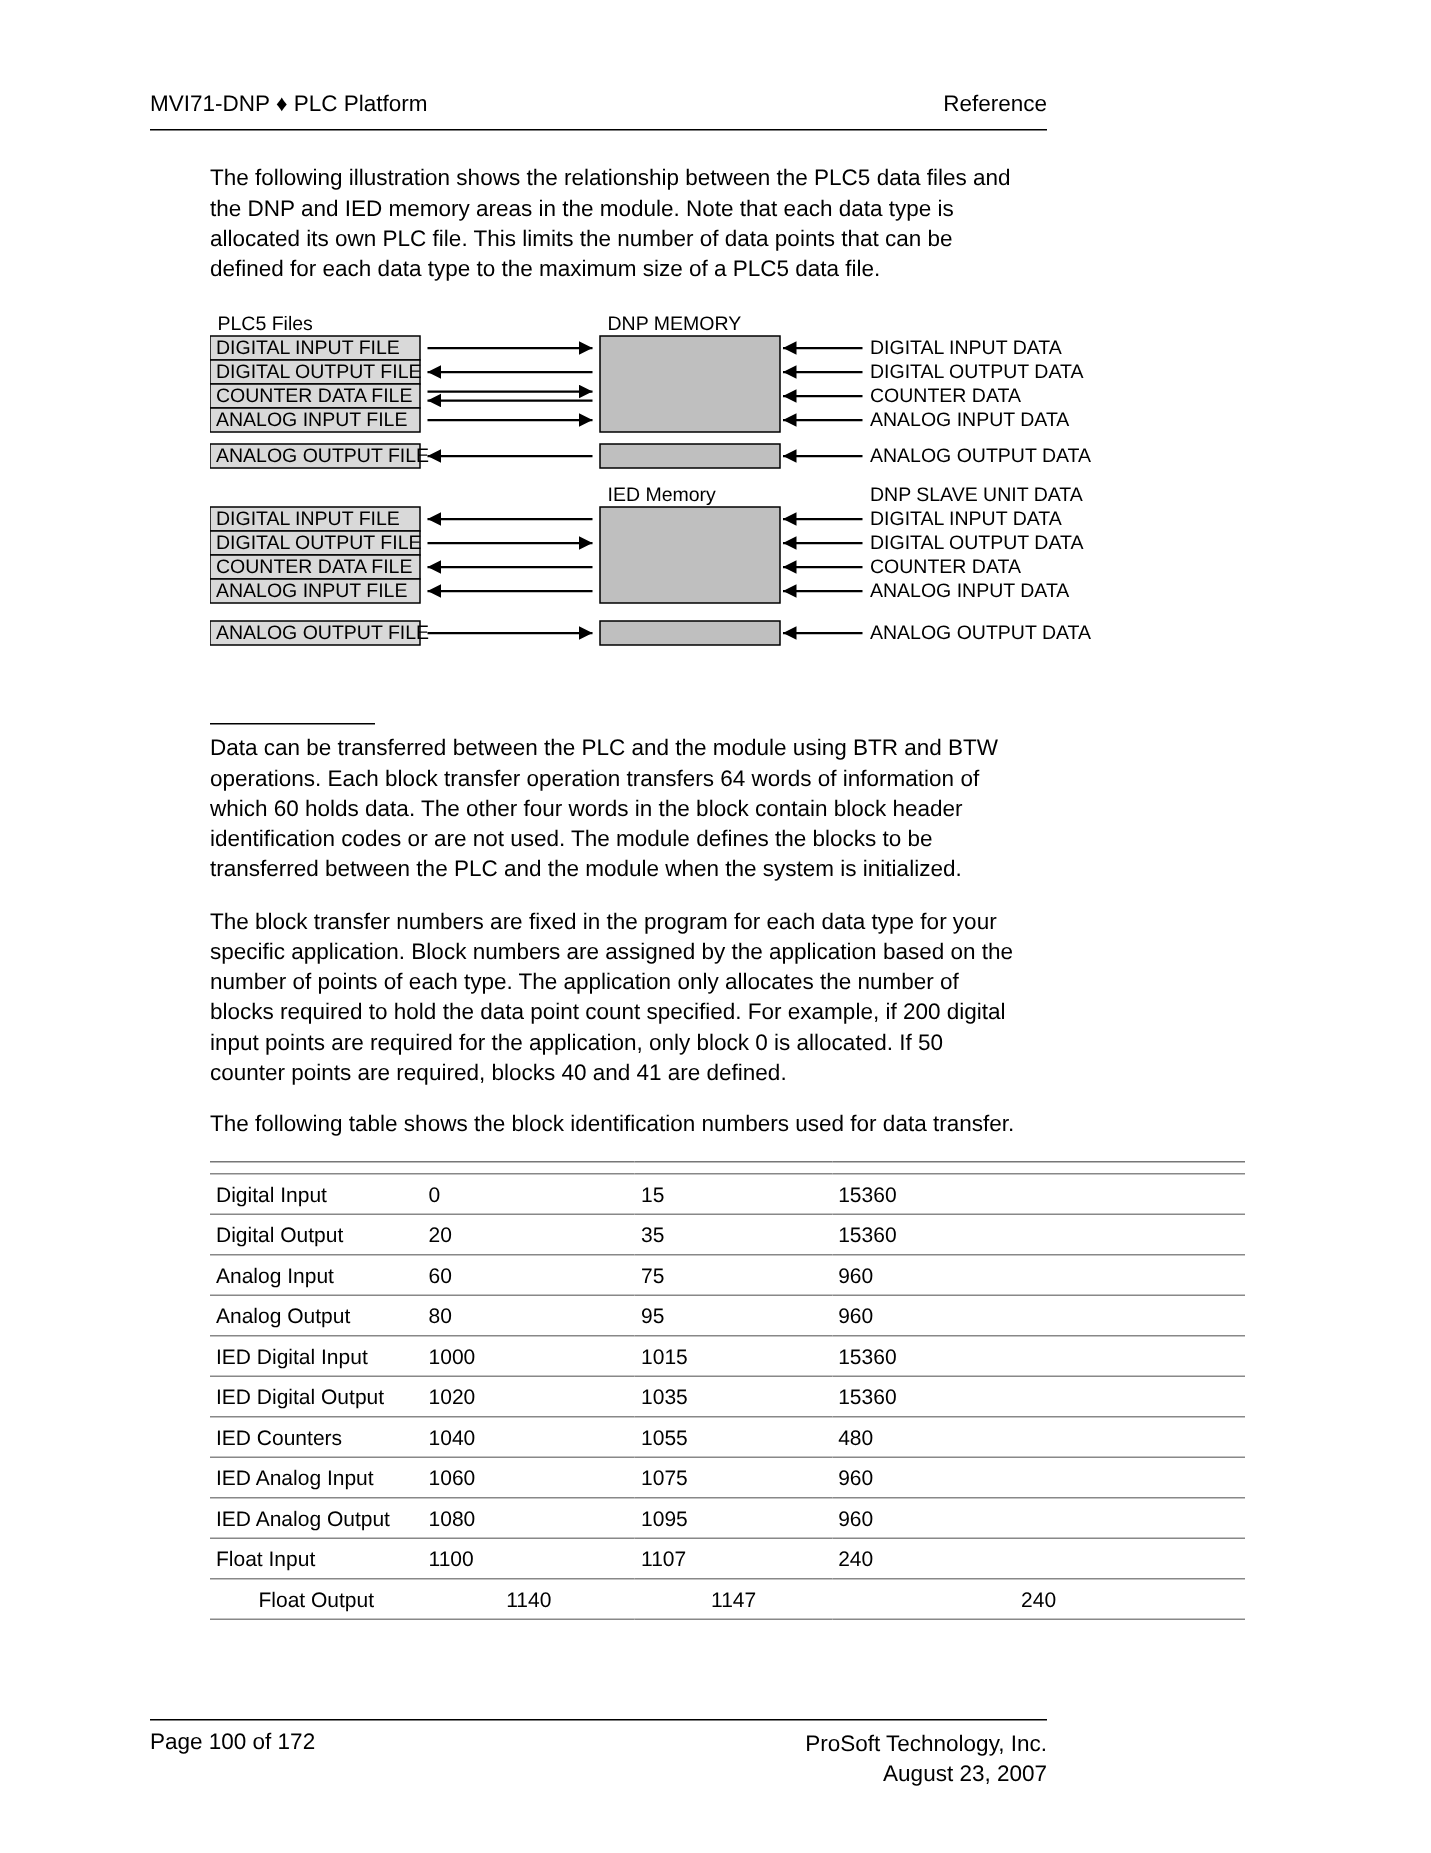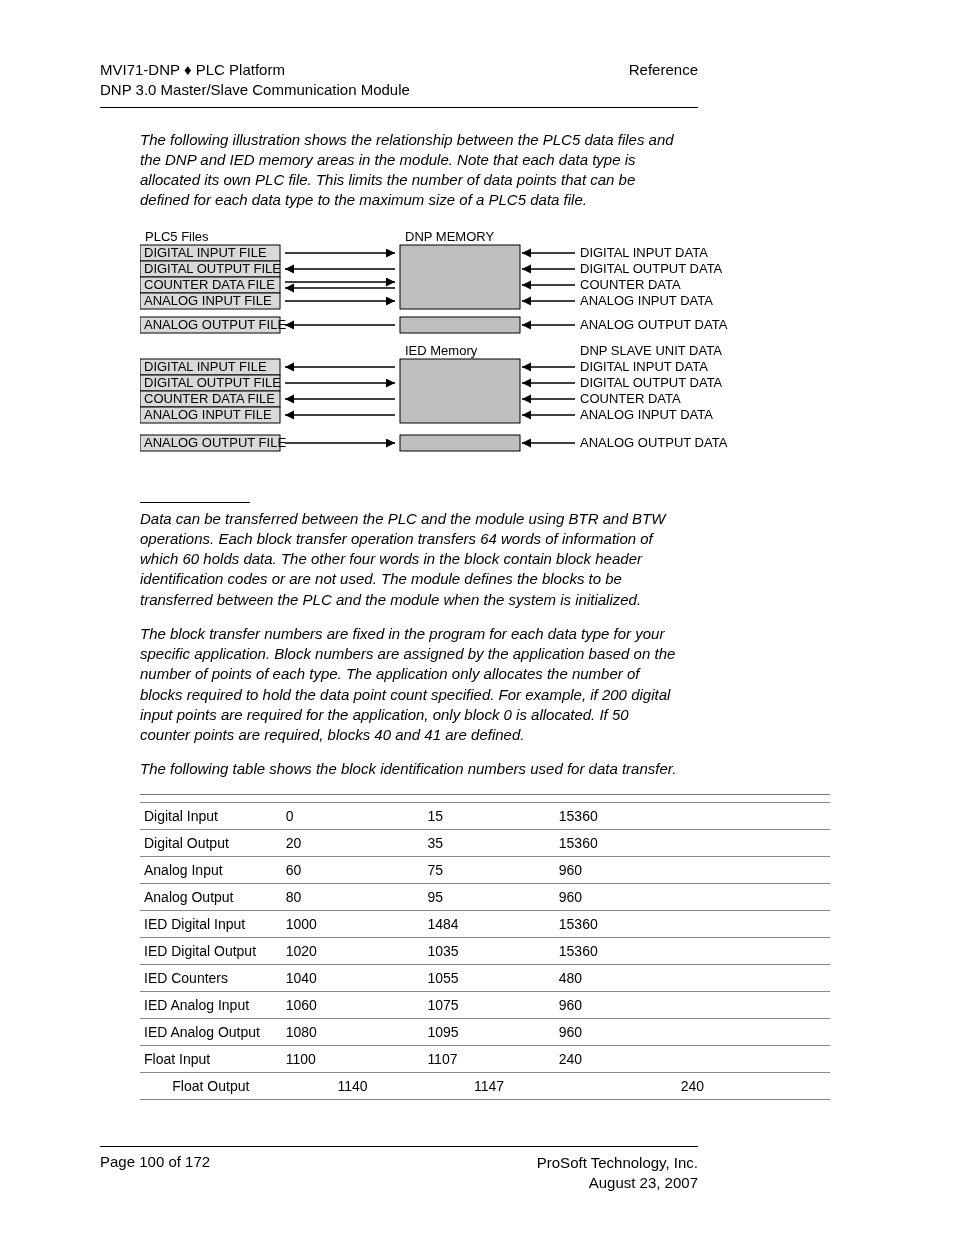--- a/index.html
+++ b/index.html
@@ -22,21 +22,20 @@
     justify-content: space-between;
     border-bottom: 1px solid #000;
     padding-bottom: 6px;
     margin-bottom: 22px;
   }
   .header .left { line-height: 1.35; }
   .header .right { line-height: 1.35; }
   .body-text {
     margin-left: 40px;
     margin-right: 16px;
-    font-style: italic;
   }
   .para {
     line-height: 1.35;
     margin-bottom: 14px;
   }
   .diagram {
     margin: 18px 0 20px 40px;
   }
   .hr-short {
     border: none;
@@ -84,21 +83,20 @@
 </head>
 <body>
 
 <div class="page">
 
   <div class="header">
     <div class="left">
       <span>MVI71-DNP</span>
       <span>♦</span>
       <span>PLC Platform</span><br>
-      <span>DNP 3.0 Master/Slave Communication Module</span>
     </div>
     <div class="right">
       <span>Reference</span>
     </div>
   </div>
 
   <div class="body-text">
     <div class="para">The following illustration shows the relationship between the PLC5 data files and the DNP and IED memory areas in the module. Note that each data type is allocated its own PLC file. This limits the number of data points that can be defined for each data type to the maximum size of a PLC5 data file.</div>
   </div>
 
@@ -225,21 +223,21 @@
         </tr>
         <tr>
           <td style="width: 130px;">Analog Output</td>
           <td style="width: 130px;">80</td>
           <td style="width: 120px;">95</td>
           <td style="width: 260px;">960</td>
         </tr>
         <tr>
           <td style="width: 130px;">IED Digital Input</td>
           <td style="width: 130px;">1000</td>
-          <td style="width: 120px;">1484</td>
+          <td style="width: 120px;">1015</td>
           <td style="width: 260px;">15360</td>
         </tr>
         <tr>
           <td style="width: 130px;">IED Digital Output</td>
           <td style="width: 130px;">1020</td>
           <td style="width: 120px;">1035</td>
           <td style="width: 260px;">15360</td>
         </tr>
         <tr>
           <td style="width: 130px;">IED Counters</td>

